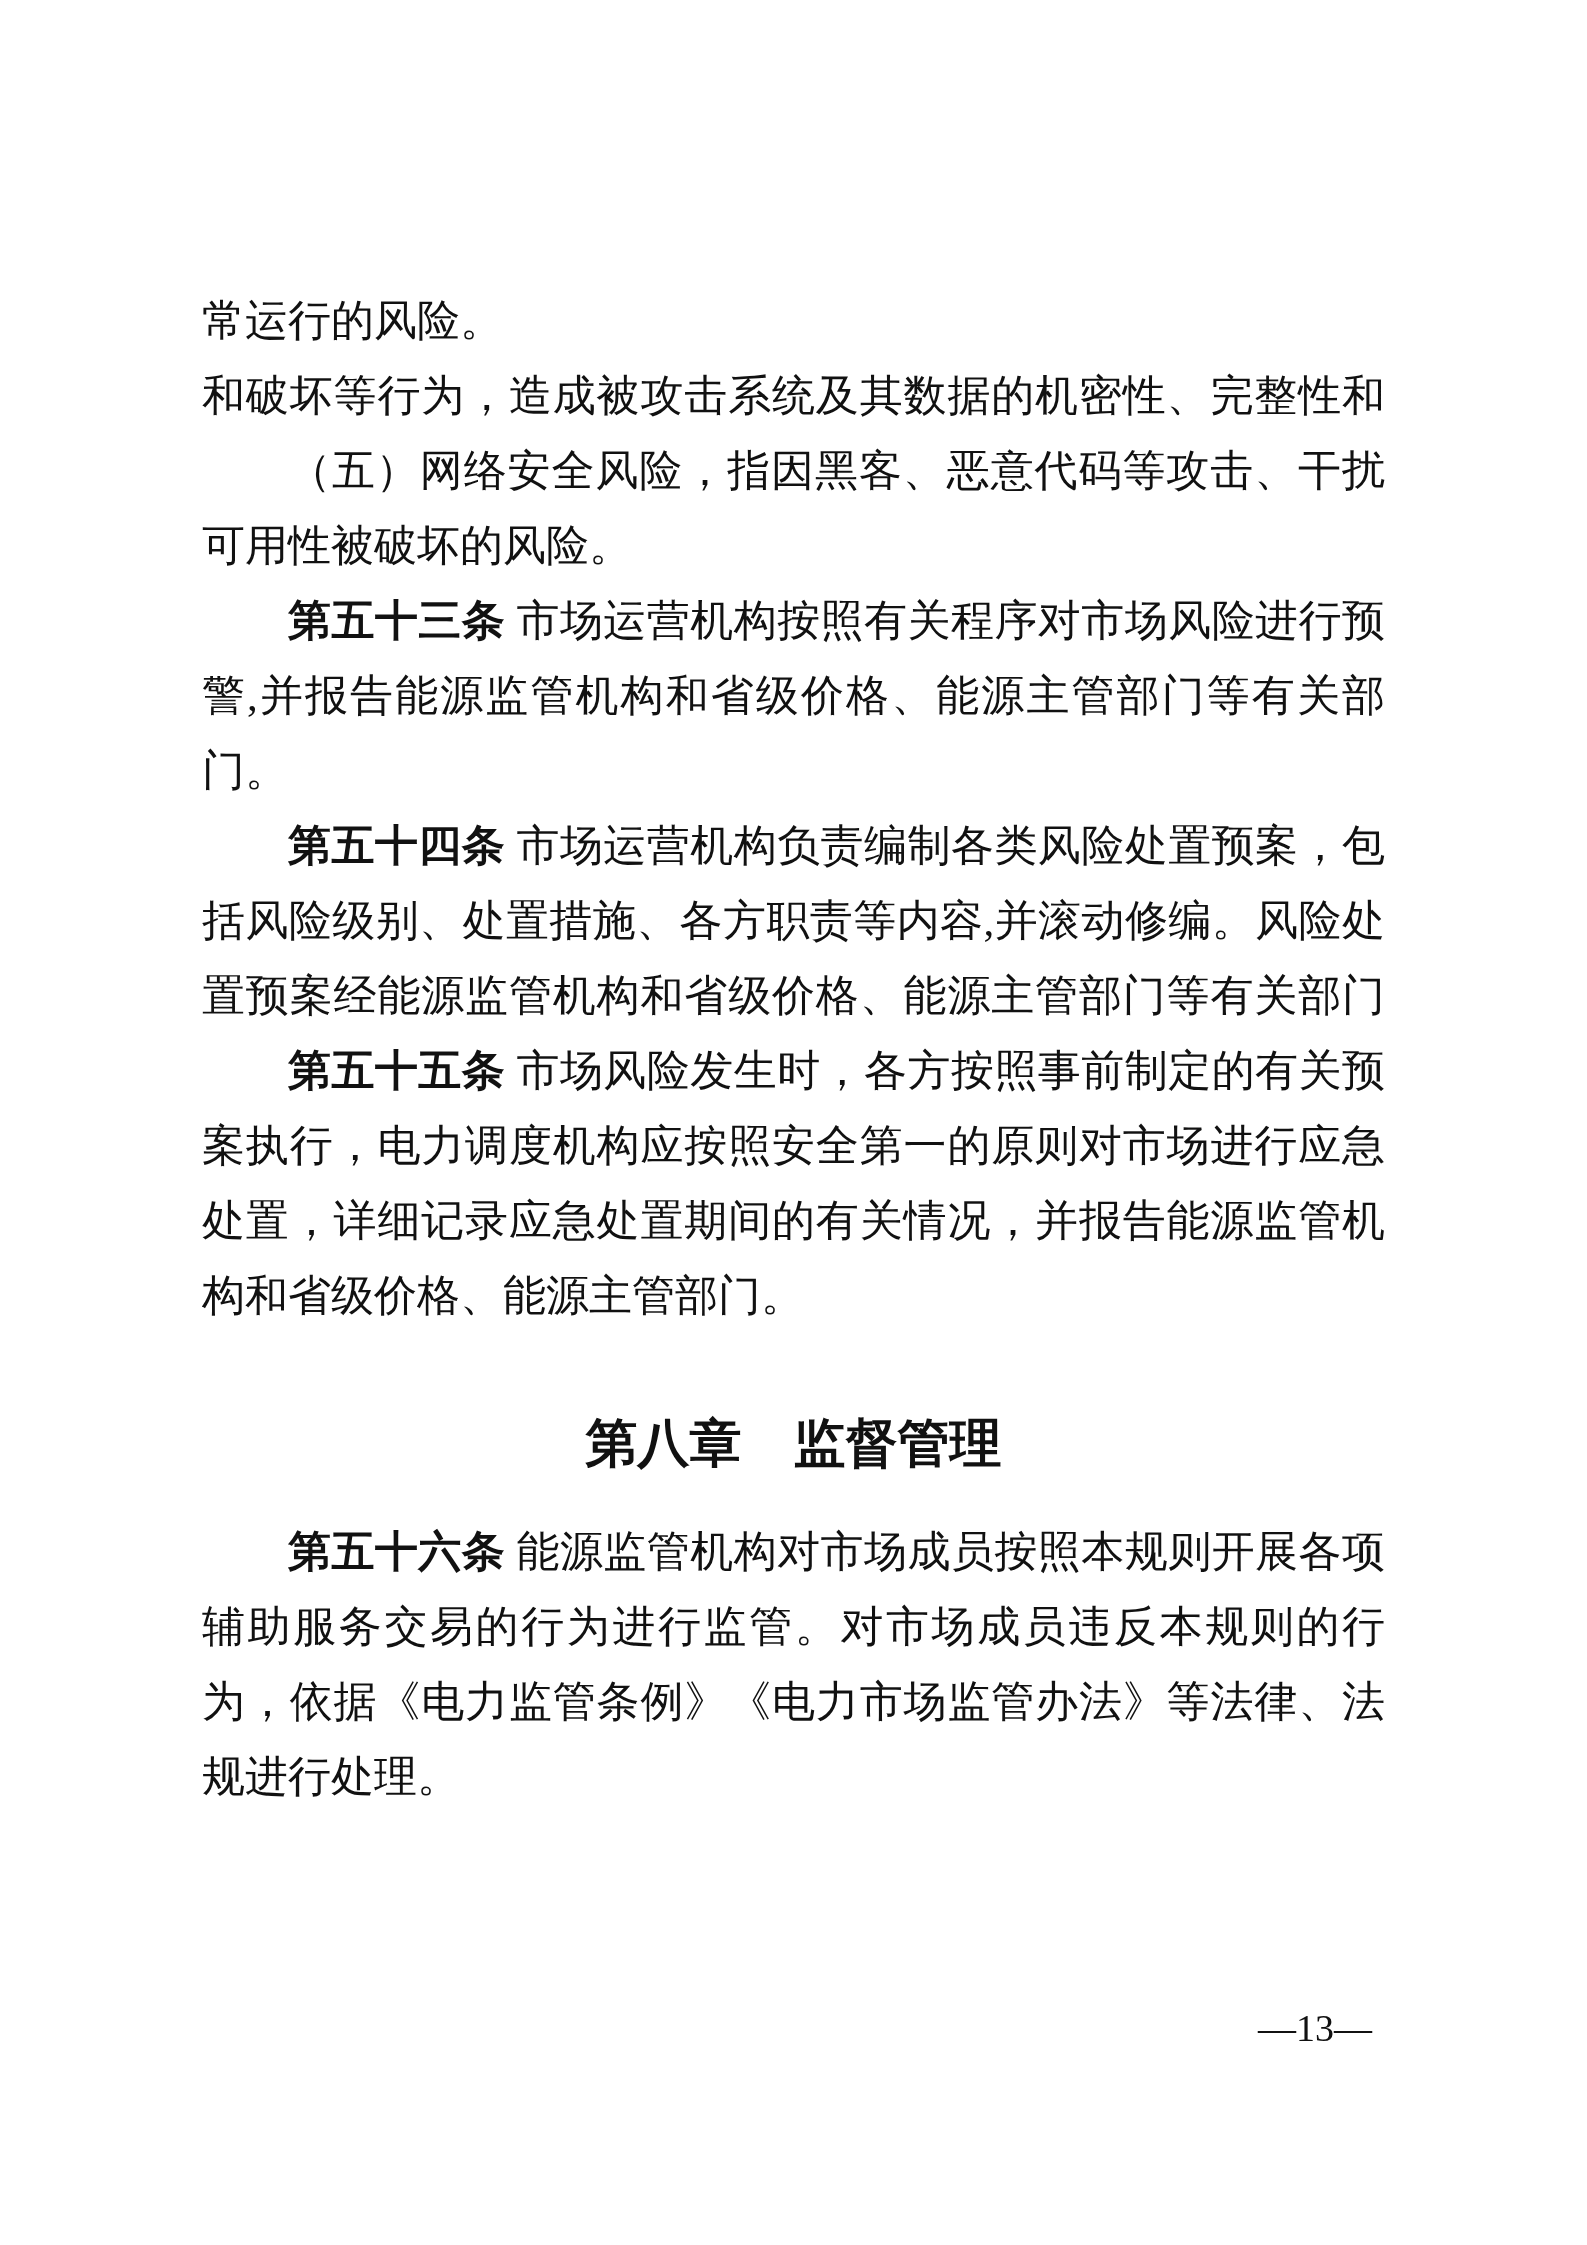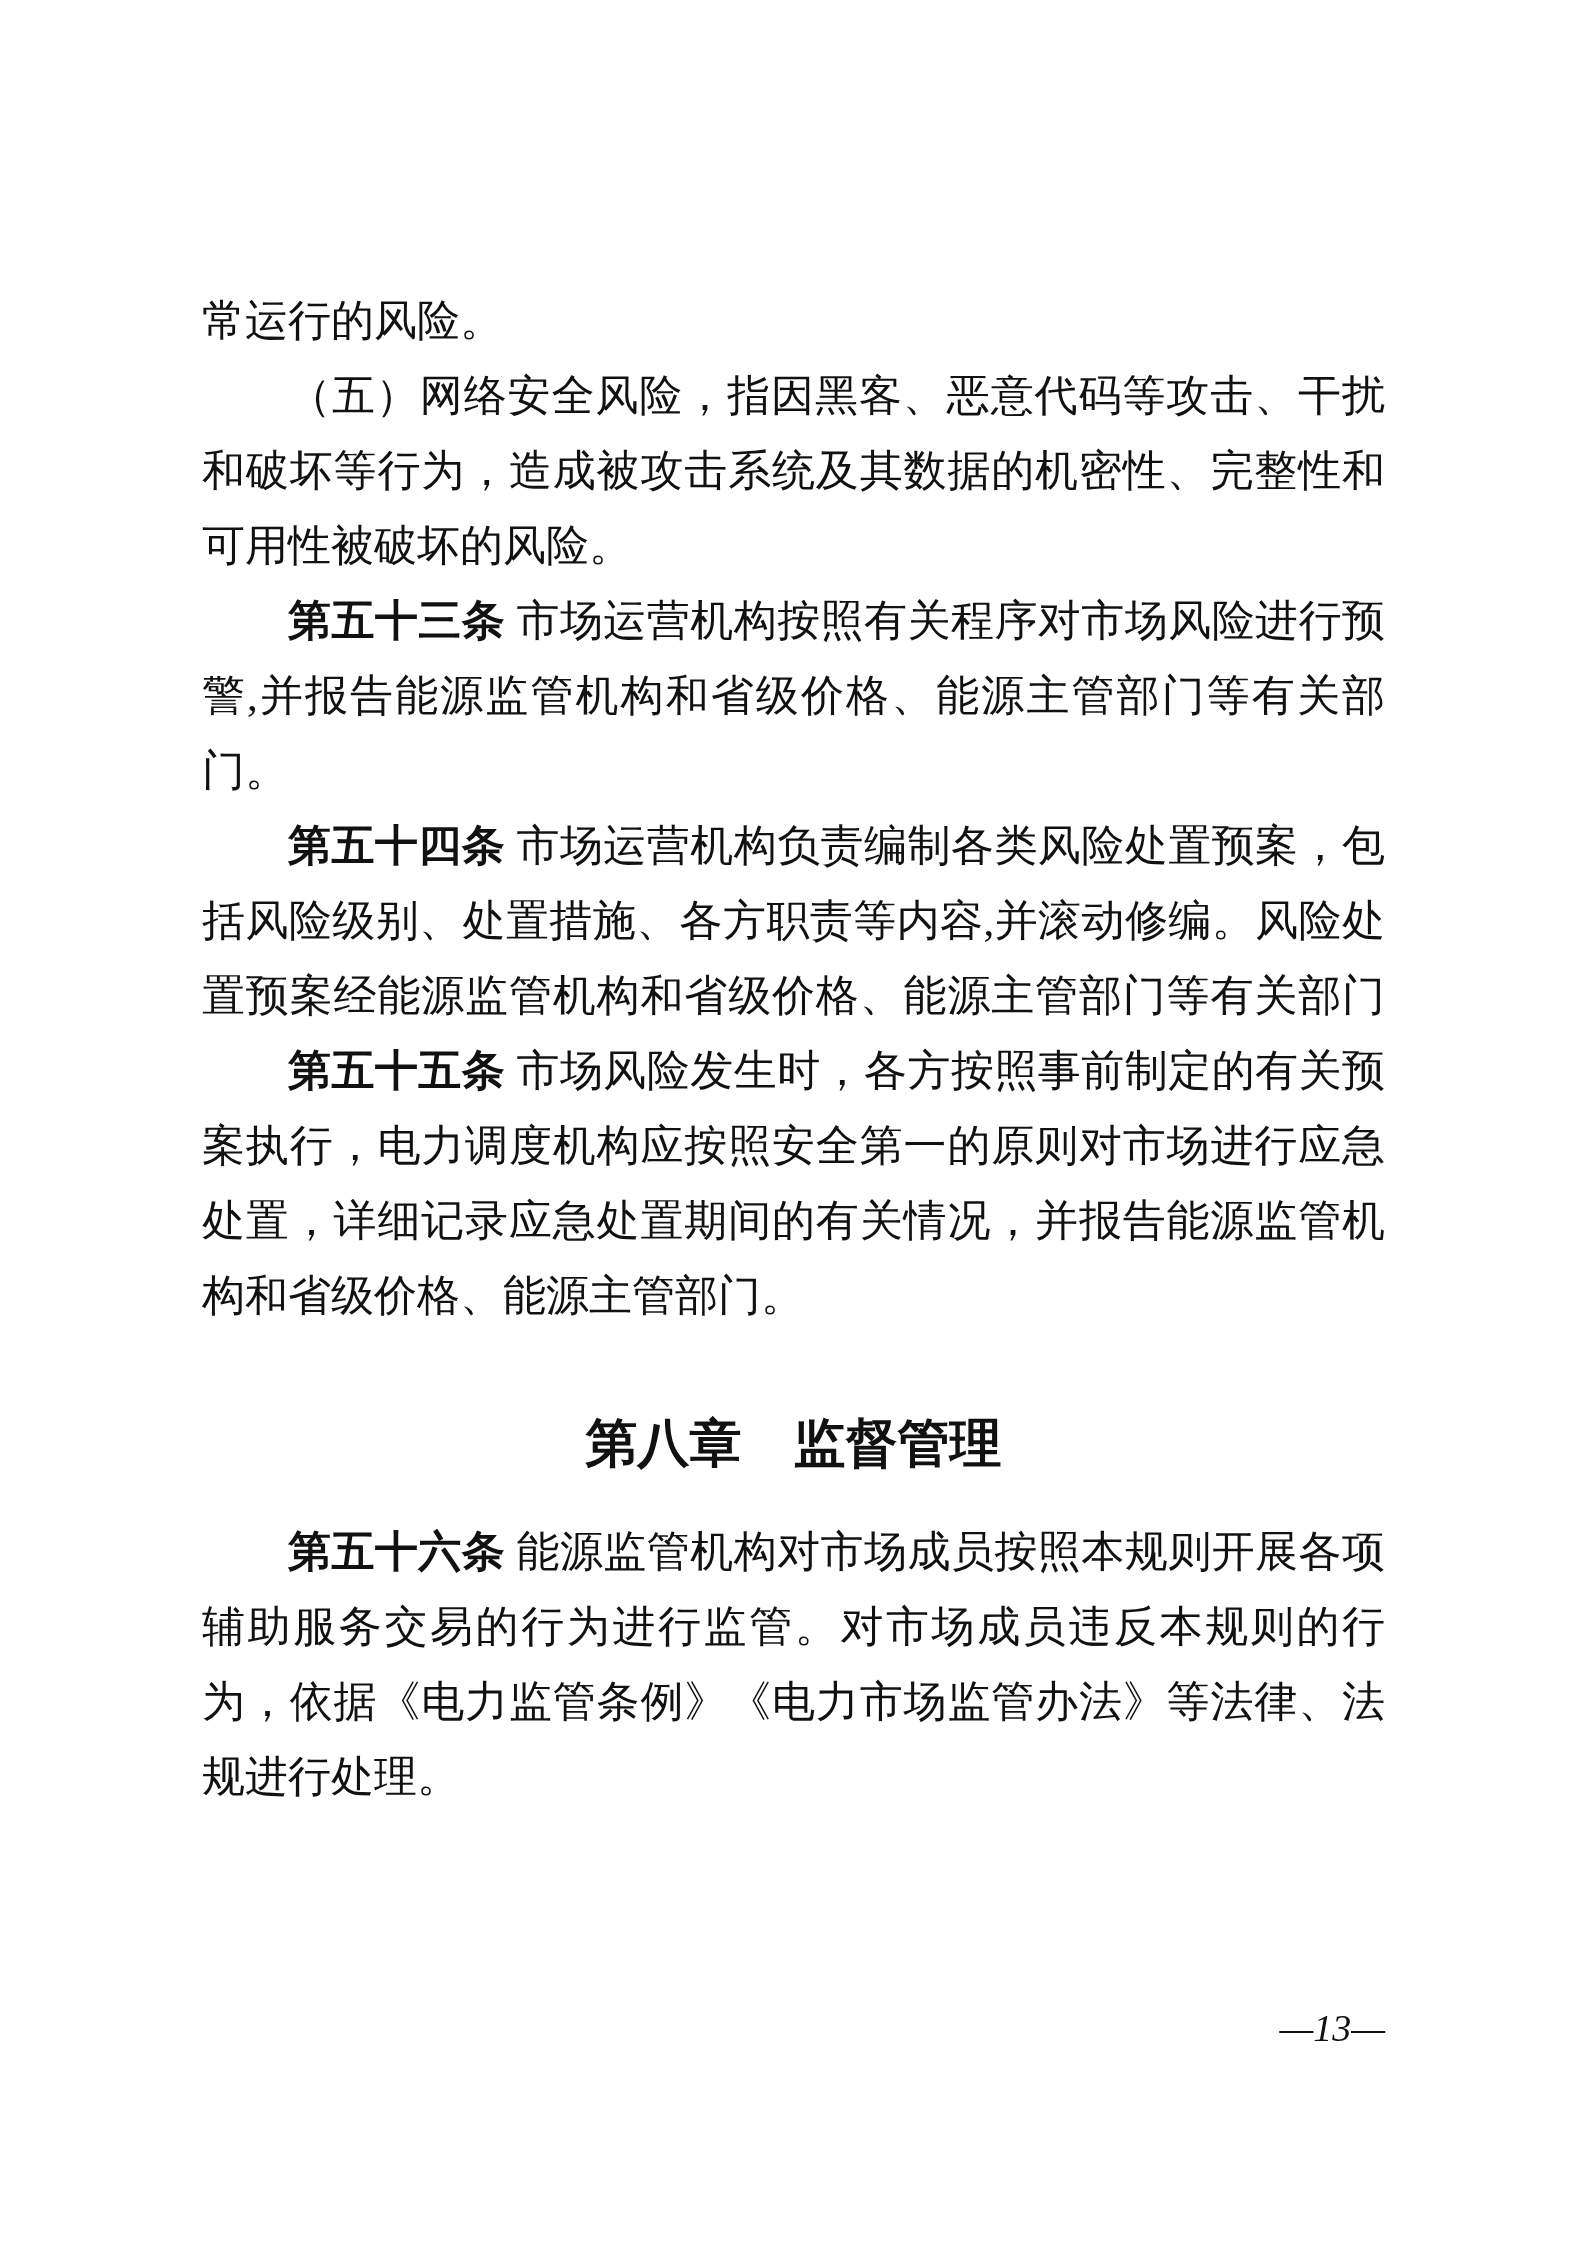--- a/index.html
+++ b/index.html
@@ -41,38 +41,37 @@
     height: 75px;
     line-height: 75px;
     font-size: 52px;
     font-weight: bold;
     text-align: center;
     font-family: "Liberation Sans", "DejaVu Sans", sans-serif;
   }
   .pagenum {
     position: absolute;
     top: 2005px;
-    right: 202px;
+    right: 215px;
     font-size: 38px;
     line-height: 46px;
     font-family: "Liberation Serif", "DejaVu Serif", serif;
     color: #111111;
-    font-style: italic;
   }
 </style>
 </head>
 <body>
 
 <div class="page">
 
   <p class="ln end"><span class="art"></span><span>常运行的风险。</span></p>
 
+  <p class="ln"><span class="art"></span><span>和破坏等行为，造成被攻击系统及其数据的机密性、完整性和</span></p>
+
   <p class="ln first"><span class="art"></span><span>（五）网络安全风险，指因黑客、恶意代码等攻击、干扰</span></p>
-
-  <p class="ln"><span class="art"></span><span>和破坏等行为，造成被攻击系统及其数据的机密性、完整性和</span></p>
 
   <p class="ln end"><span class="art"></span><span>可用性被破坏的风险。</span></p>
 
   <p class="ln first"><span class="art">第五十三条</span><span> 市场运营机构按照有关程序对市场风险进行预</span></p>
 
   <p class="ln"><span class="art"></span><span>警,并报告能源监管机构和省级价格、能源主管部门等有关部</span></p>
 
   <p class="ln end"><span class="art"></span><span>门。</span></p>
 
   <p class="ln first"><span class="art">第五十四条</span><span> 市场运营机构负责编制各类风险处置预案，包</span></p>

